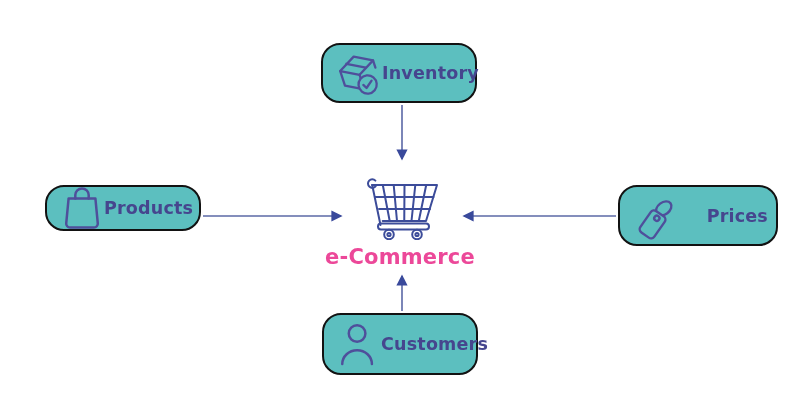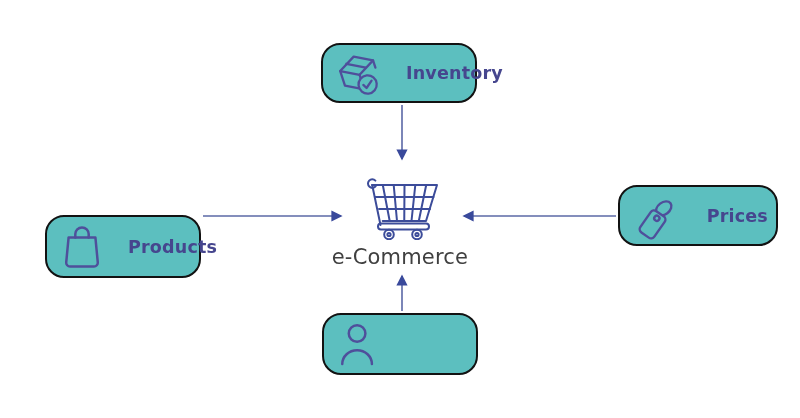--- a/index.html
+++ b/index.html
@@ -1,36 +1,36 @@
 <!DOCTYPE html>
 <html><head>
 <meta charset="utf-8">
 <style>
   html,body{margin:0;padding:0;background:#ffffff;}
   .canvas{
     position:relative;width:800px;height:418px;background:#ffffff;overflow:hidden;
     font-family:"DejaVu Sans","Liberation Sans",sans-serif;
   }
   .node{
-    position:absolute;display:flex;align-items:center;gap:24px;
+    position:absolute;display:flex;align-items:center;gap:0;
     background:#5cbfbf;border:2px solid #121212;border-radius:19px;
     box-sizing:border-box;padding:0 8px 0 13px;
   }
   .node-label{
     color:#46468e;font-weight:700;font-size:17.5px;letter-spacing:.2px;white-space:nowrap;
   }
   .node-icon{flex:0 0 auto;display:block;}
   #node-inventory{left:321px;top:43px;width:156px;height:60px;}
-  #node-products{left:45px;top:185px;width:156px;height:63px;margin-top:30px;}
+  #node-products{left:45px;top:185px;width:156px;height:46px;}
   #node-prices{left:618px;top:185px;width:160px;height:61px;justify-content:space-between;}
   #node-customers{left:322px;top:313px;width:156px;height:62px;}
   .center-icon{position:absolute;left:363px;top:177px;}
   .center-label{
     position:absolute;left:320px;top:245px;width:160px;text-align:center;
-    color:#404040;font-weight:400;font-size:21px;letter-spacing:.2px;
+    color:#ec4899;font-weight:700;font-size:21px;letter-spacing:.2px;
   }
   .arrows{position:absolute;left:0;top:0;}
 </style>
 </head>
 <body>
 
 <div class="canvas">
 
   <svg class="arrows" width="800" height="418" aria-hidden="true">
     <defs>
@@ -83,20 +83,21 @@
     <span class="node-label">Prices</span>
   </div>
 
   <div class="node" id="node-customers">
     <svg class="node-icon" width="44" height="48" viewBox="0 0 46 50">
       <g fill="none" stroke="#4f4f9b" stroke-width="2.6" stroke-linecap="round">
         <circle cx="21" cy="14" r="8.7"></circle>
         <path d="M5.5,46 a15.5,14.5 0 0 1 31,0"></path>
       </g>
     </svg>
+    <span class="node-label">Customers</span>
   </div>
 
   <svg class="center-icon" width="78" height="63" viewBox="0 0 78 63">
     <g fill="none" stroke="#3c4c9a" stroke-width="2" stroke-linecap="round" stroke-linejoin="round">
       <path d="M12.4,3.6 A4.3,4.3 0 1 0 12.7,9.2"></path>
       <path d="M9.2,8 L17.5,48"></path>
       <path d="M9,8 H74 L63,44 H19.7"></path>
       <path d="M19.8,8 L26.7,44"></path>
       <path d="M30.7,8 L34,44"></path>
       <path d="M41.5,8 L41.25,44"></path>

